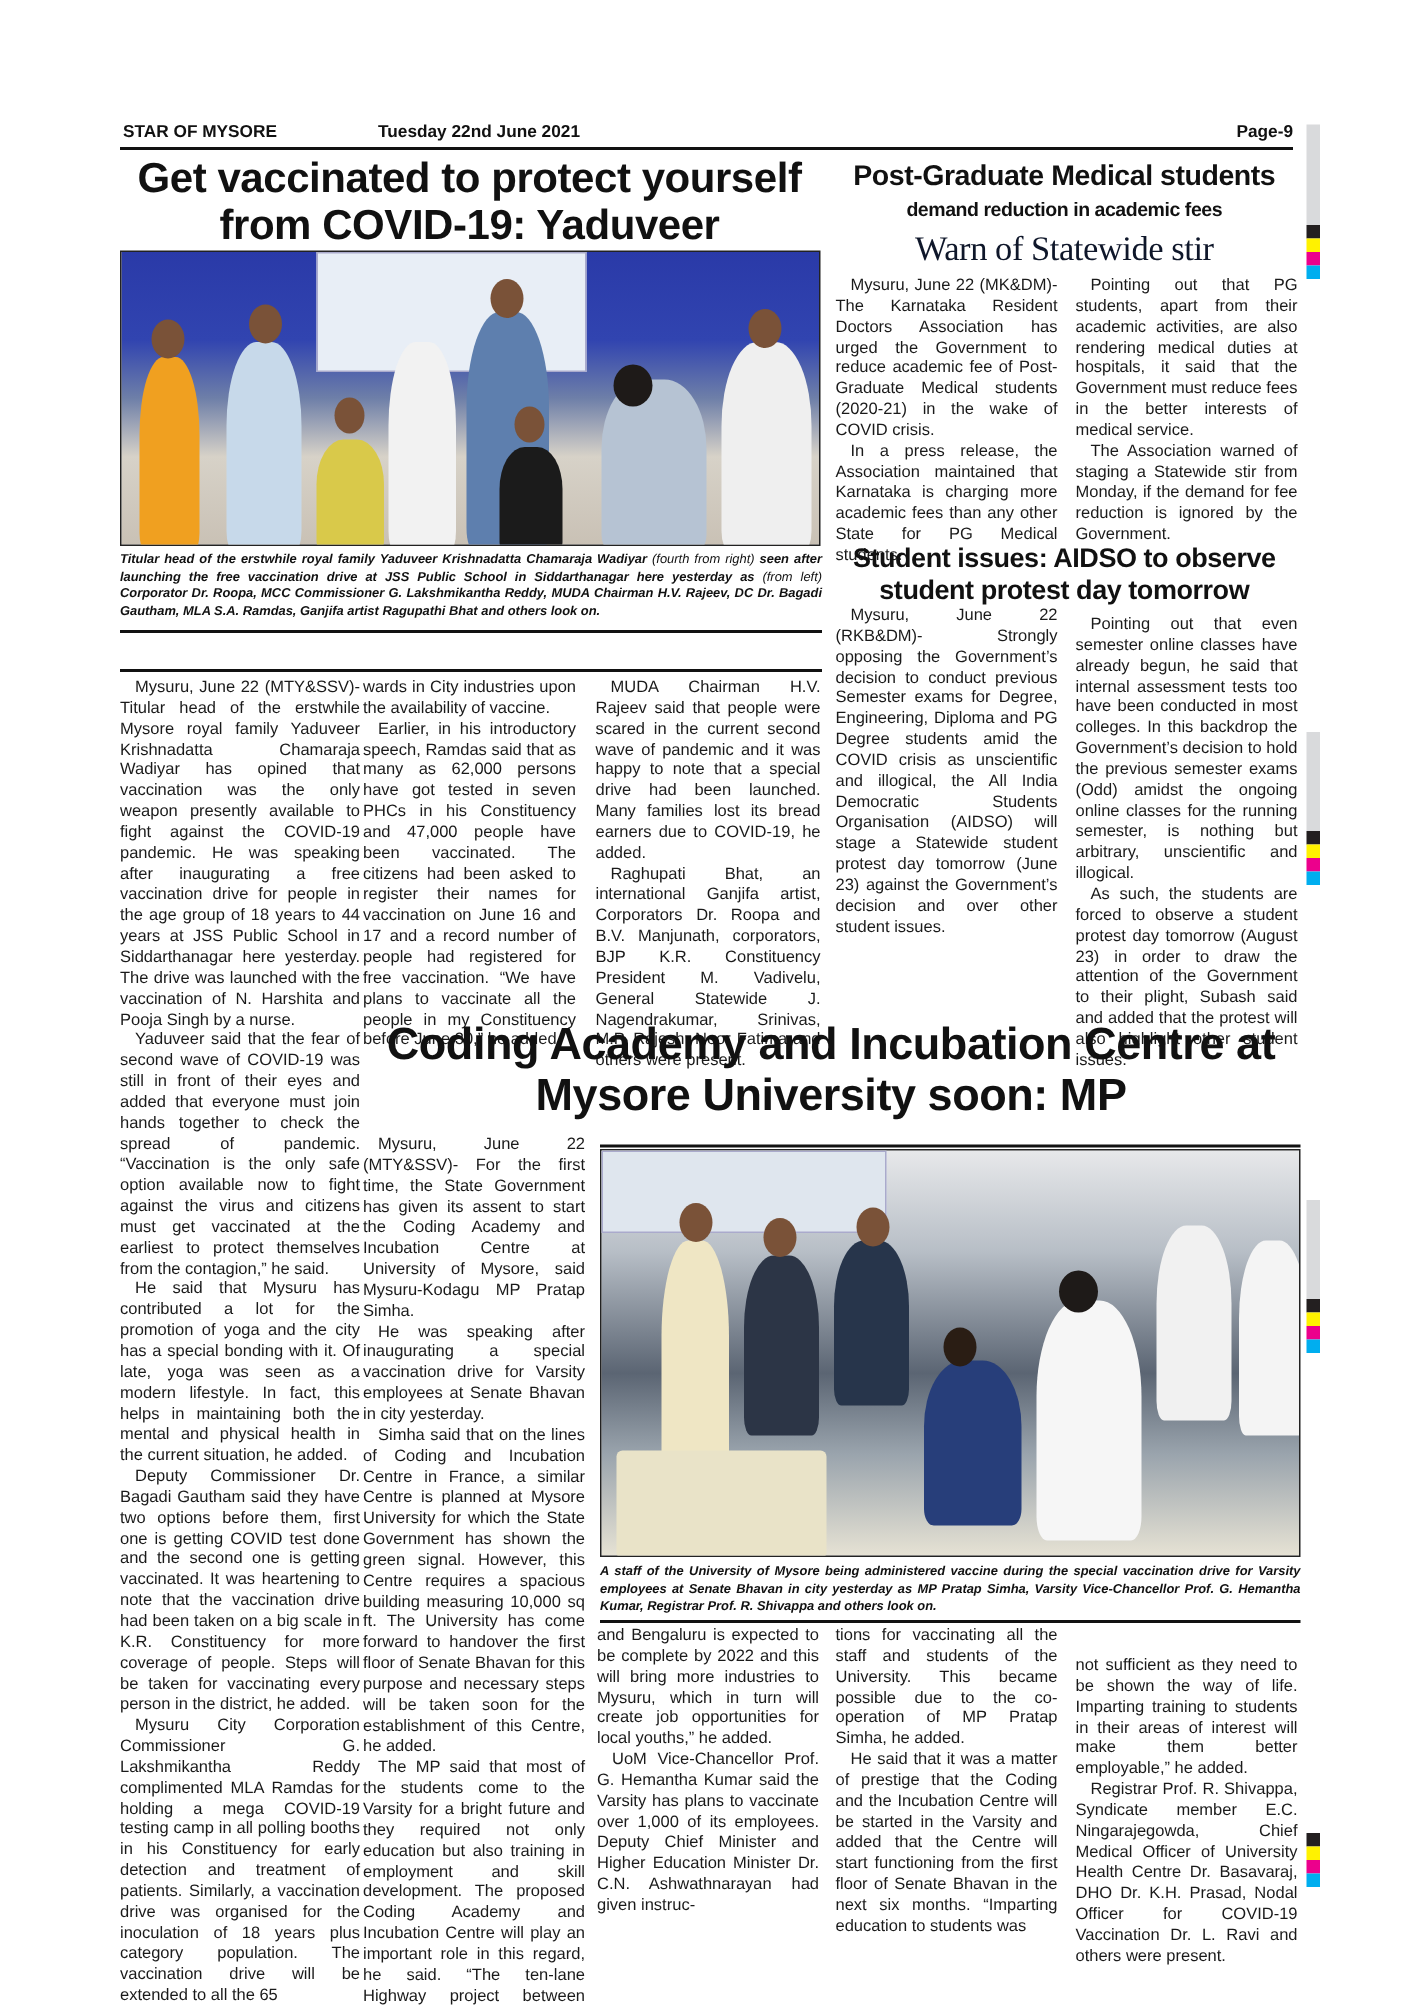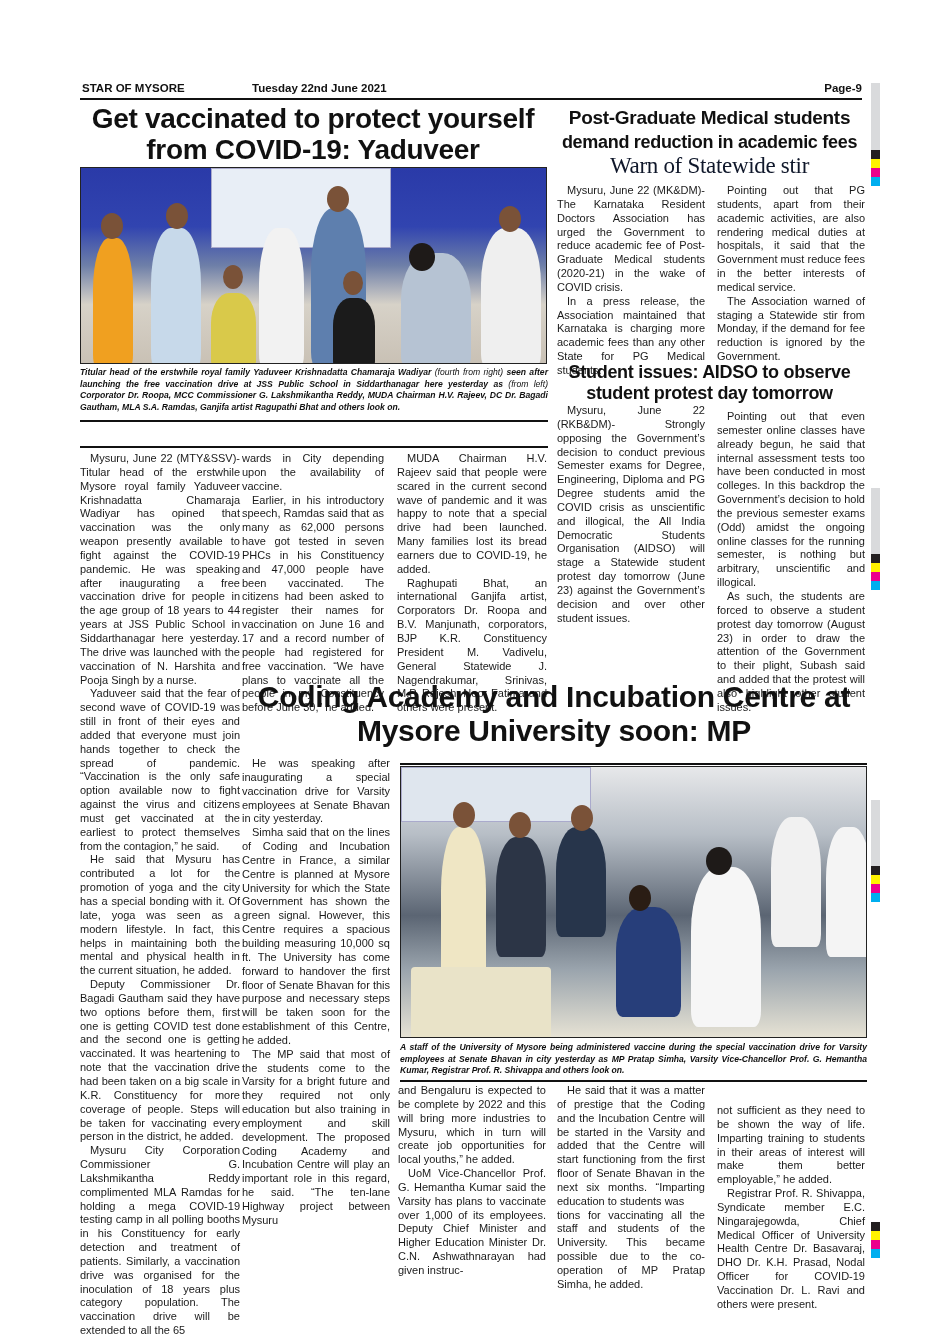--- a/index.html
+++ b/index.html
@@ -9,21 +9,21 @@
   .masthead { position:absolute; left:82px; top:82px; width:780px; height:16px; font-family:"Liberation Sans", sans-serif; font-weight:bold; font-size:11.5px; color:#111;text-align:center; }
   .masthead .paper { position:absolute; left:0; top:0; }
   .masthead .date { position:absolute; left:170px; top:0; }
   .masthead .page { position:absolute; right:0; top:0; }
   .masthead-rule { position:absolute; left:80px; top:98px; width:782px; height:2px; background:#111; }
 
   .headline { position:absolute; font-family:"Liberation Sans", sans-serif; font-weight:bold; color:#111; text-align:center; line-height:1.1; letter-spacing:-0.3px; }
   .hl1 { left:78px; top:104px; width:470px; font-size:28px; }
   .hl2 { left:238px; top:680px; width:632px; font-size:30px; line-height:1.12; }
   .hl-right { left:552px; top:108px; width:315px; font-size:19px; }
-  .hl-right-sub { left:552px; top:133px; width:315px; font-size:18px; }
+  .hl-right-sub { left:552px; top:133px; width:315px; font-size:13px; }
   .hl-red { left:552px; top:153px; width:315px; font-family:"Liberation Serif", serif; font-weight:normal; font-size:23px; color:#0f172a; }
   .hl3 { left:552px; top:362px; width:315px; font-size:18px; line-height:1.15; }
 
   .photo { position:absolute; overflow:hidden; border:1px solid #222; }
   .photo1 { left:80px; top:167px; width:467px; height:197px; background:linear-gradient(180deg,#2a3aa8 0%,#3144b0 30%,#6e7fa8 50%,#d7d2c8 70%,#c9c1b5 100%); }
   .photo2 { left:400px; top:766px; width:467px; height:272px; background:linear-gradient(180deg,#e7e8ea 0%,#b7bec6 25%,#5b6573 55%,#9aa4ad 75%,#e6e2d4 100%); }
   .photo .banner { position:absolute; background:#e8eef6; border:1px solid #aac; }
   .photo .fig { position:absolute; border-radius:40% 40% 10% 10%; }
   .photo .head { position:absolute; border-radius:50%; background:#7a5238; }
 
@@ -79,21 +79,21 @@
 <div class="cap-rule" style="left:80px;top:446px;width:468px;"></div>
 
 <div class="col" style="left:80px;top:452px;width:160px;">
   <p>Mysuru, June 22 (MTY&amp;SSV)- Titular head of the erstwhile Mysore royal family Yaduveer Krishnadatta Chamaraja Wadiyar has opined that vaccination was the only weapon presently available to fight against the COVID-19 pandemic. He was speaking after inaugurating a free vaccination drive for people in the age group of 18 years to 44 years at JSS Public School in Siddarthanagar here yesterday. The drive was launched with the vaccination of N. Harshita and Pooja Singh by a nurse.</p>
   <p>Yaduveer said that the fear of second wave of COVID-19 was still in front of their eyes and added that everyone must join hands together to check the spread of pandemic. “Vaccination is the only safe option available now to fight against the virus and citizens must get vaccinated at the earliest to protect themselves from the contagion,” he said.</p>
   <p>He said that Mysuru has contributed a lot for the promotion of yoga and the city has a special bonding with it. Of late, yoga was seen as a modern lifestyle. In fact, this helps in maintaining both the mental and physical health in the current situation, he added.</p>
   <p>Deputy Commissioner Dr. Bagadi Gautham said they have two options before them, first one is getting COVID test done and the second one is getting vaccinated. It was heartening to note that the vaccination drive had been taken on a big scale in K.R. Constituency for more coverage of people. Steps will be taken for vaccinating every person in the district, he added.</p>
   <p>Mysuru City Corporation Commissioner G. Lakshmikantha Reddy complimented MLA Ramdas for holding a mega COVID-19 testing camp in all polling booths in his Constituency for early detection and treatment of patients. Similarly, a vaccination drive was organised for the inoculation of 18 years plus category population. The vaccination drive will be extended to all the 65</p>
 </div>
 <div class="col" style="left:242px;top:452px;width:142px;">
-  <p style="text-indent:0">wards in City depending upon the availability of vaccine.</p>
+  <p style="text-indent:0">wards in City industries upon the availability of vaccine.</p>
   <p>Earlier, in his introductory speech, Ramdas said that as many as 62,000 persons have got tested in seven PHCs in his Constituency and 47,000 people have been vaccinated. The citizens had been asked to register their names for vaccination on June 16 and 17 and a record number of people had registered for free vaccination. “We have plans to vaccinate all the people in my Constituency before June 30,” he added.</p>
 </div>
 <div class="col" style="left:397px;top:452px;width:150px;">
   <p>MUDA Chairman H.V. Rajeev said that people were scared in the current second wave of pandemic and it was happy to note that a special drive had been launched. Many families lost its bread earners due to COVID-19, he added.</p>
   <p>Raghupati Bhat, an international Ganjifa artist, Corporators Dr. Roopa and B.V. Manjunath, corporators, BJP K.R. Constituency President M. Vadivelu, General Statewide J. Nagendrakumar, Srinivas, M.P. Rajesh, Noor Fatima and others were present.</p>
 </div>
 
 <h2 class="headline hl-right">Post-Graduate Medical students</h2>
 <h3 class="headline hl-right-sub">demand reduction in academic fees</h3>
 <h3 class="headline hl-red">Warn of Statewide stir</h3>
@@ -132,31 +132,32 @@
   <div class="fig" style="left:290px;top:100px;width:70px;height:160px;background:#f6f6f6;"></div>
   <div class="head" style="left:305px;top:80px;width:26px;height:28px;background:#1e1a18;"></div>
   <div class="fig" style="left:370px;top:50px;width:50px;height:130px;background:#f1f1f1;"></div>
   <div class="fig" style="left:425px;top:60px;width:45px;height:130px;background:#f4f4f4;"></div>
   <div class="fig" style="left:10px;top:200px;width:140px;height:72px;background:#e9e3c8;border-radius:4px;"></div>
 </div>
 <div class="caption cap2">A staff of the University of Mysore being administered vaccine during the special vaccination drive for Varsity employees at Senate Bhavan in city yesterday as MP Pratap Simha, Varsity Vice-Chancellor Prof. G. Hemantha Kumar, Registrar Prof. R. Shivappa and others look on.</div>
 <div class="cap-rule" style="left:400px;top:1080px;width:467px;"></div>
 
 <div class="col" style="left:242px;top:757px;width:148px;">
+  <p>Mysuru, June 22 (MTY&amp;SSV)- For the first time, the State Government has given its assent to start the Coding Academy and Incubation Centre at University of Mysore, said Mysuru-Kodagu MP Pratap Simha.</p>
   <p>He was speaking after inaugurating a special vaccination drive for Varsity employees at Senate Bhavan in city yesterday.</p>
   <p>Simha said that on the lines of Coding and Incubation Centre in France, a similar Centre is planned at Mysore University for which the State Government has shown the green signal. However, this Centre requires a spacious building measuring 10,000 sq ft. The University has come forward to handover the first floor of Senate Bhavan for this purpose and necessary steps will be taken soon for the establishment of this Centre, he added.</p>
   <p>The MP said that most of the students come to the Varsity for a bright future and they required not only education but also training in employment and skill development. The proposed Coding Academy and Incubation Centre will play an important role in this regard, he said. “The ten-lane Highway project between Mysuru</p>
 </div>
 <div class="col" style="left:398px;top:1084px;width:148px;">
   <p style="text-indent:0">and Bengaluru is expected to be complete by 2022 and this will bring more industries to Mysuru, which in turn will create job opportunities for local youths,” he added.</p>
   <p>UoM Vice-Chancellor Prof. G. Hemantha Kumar said the Varsity has plans to vaccinate over 1,000 of its employees. Deputy Chief Minister and Higher Education Minister Dr. C.N. Ashwathnarayan had given instruc-</p>
 </div>
 <div class="col" style="left:557px;top:1084px;width:148px;">
+  <p style="text-indent:0">tions for vaccinating all the staff and students of the University. This became possible due to the co-operation of MP Pratap Simha, he added.</p>
   <p>He said that it was a matter of prestige that the Coding and the Incubation Centre will be started in the Varsity and added that the Centre will start functioning from the first floor of Senate Bhavan in the next six months. “Imparting education to students was</p>
-  <p style="text-indent:0">tions for vaccinating all the staff and students of the University. This became possible due to the co-operation of MP Pratap Simha, he added.</p>
 </div>
 <div class="col" style="left:717px;top:1084px;width:148px;margin-top:20px;">
   <p style="text-indent:0">not sufficient as they need to be shown the way of life. Imparting training to students in their areas of interest will make them better employable,” he added.</p>
   <p>Registrar Prof. R. Shivappa, Syndicate member E.C. Ningarajegowda, Chief Medical Officer of University Health Centre Dr. Basavaraj, DHO Dr. K.H. Prasad, Nodal Officer for COVID-19 Vaccination Dr. L. Ravi and others were present.</p>
 </div>
 
 <div class="regbar" style="top:83px;">
   <div class="grey" style="height:67px;"></div>
   <div class="k"></div>
     <div class="y"></div>

